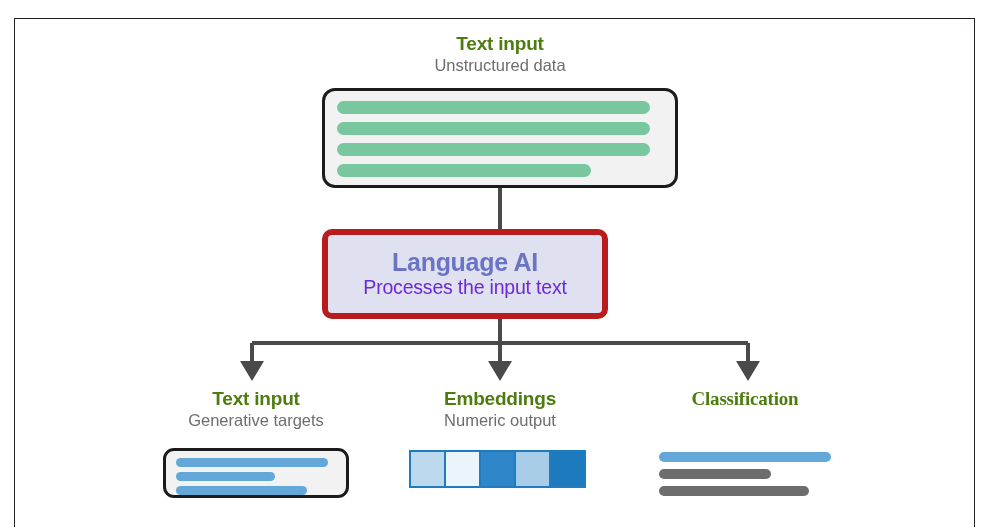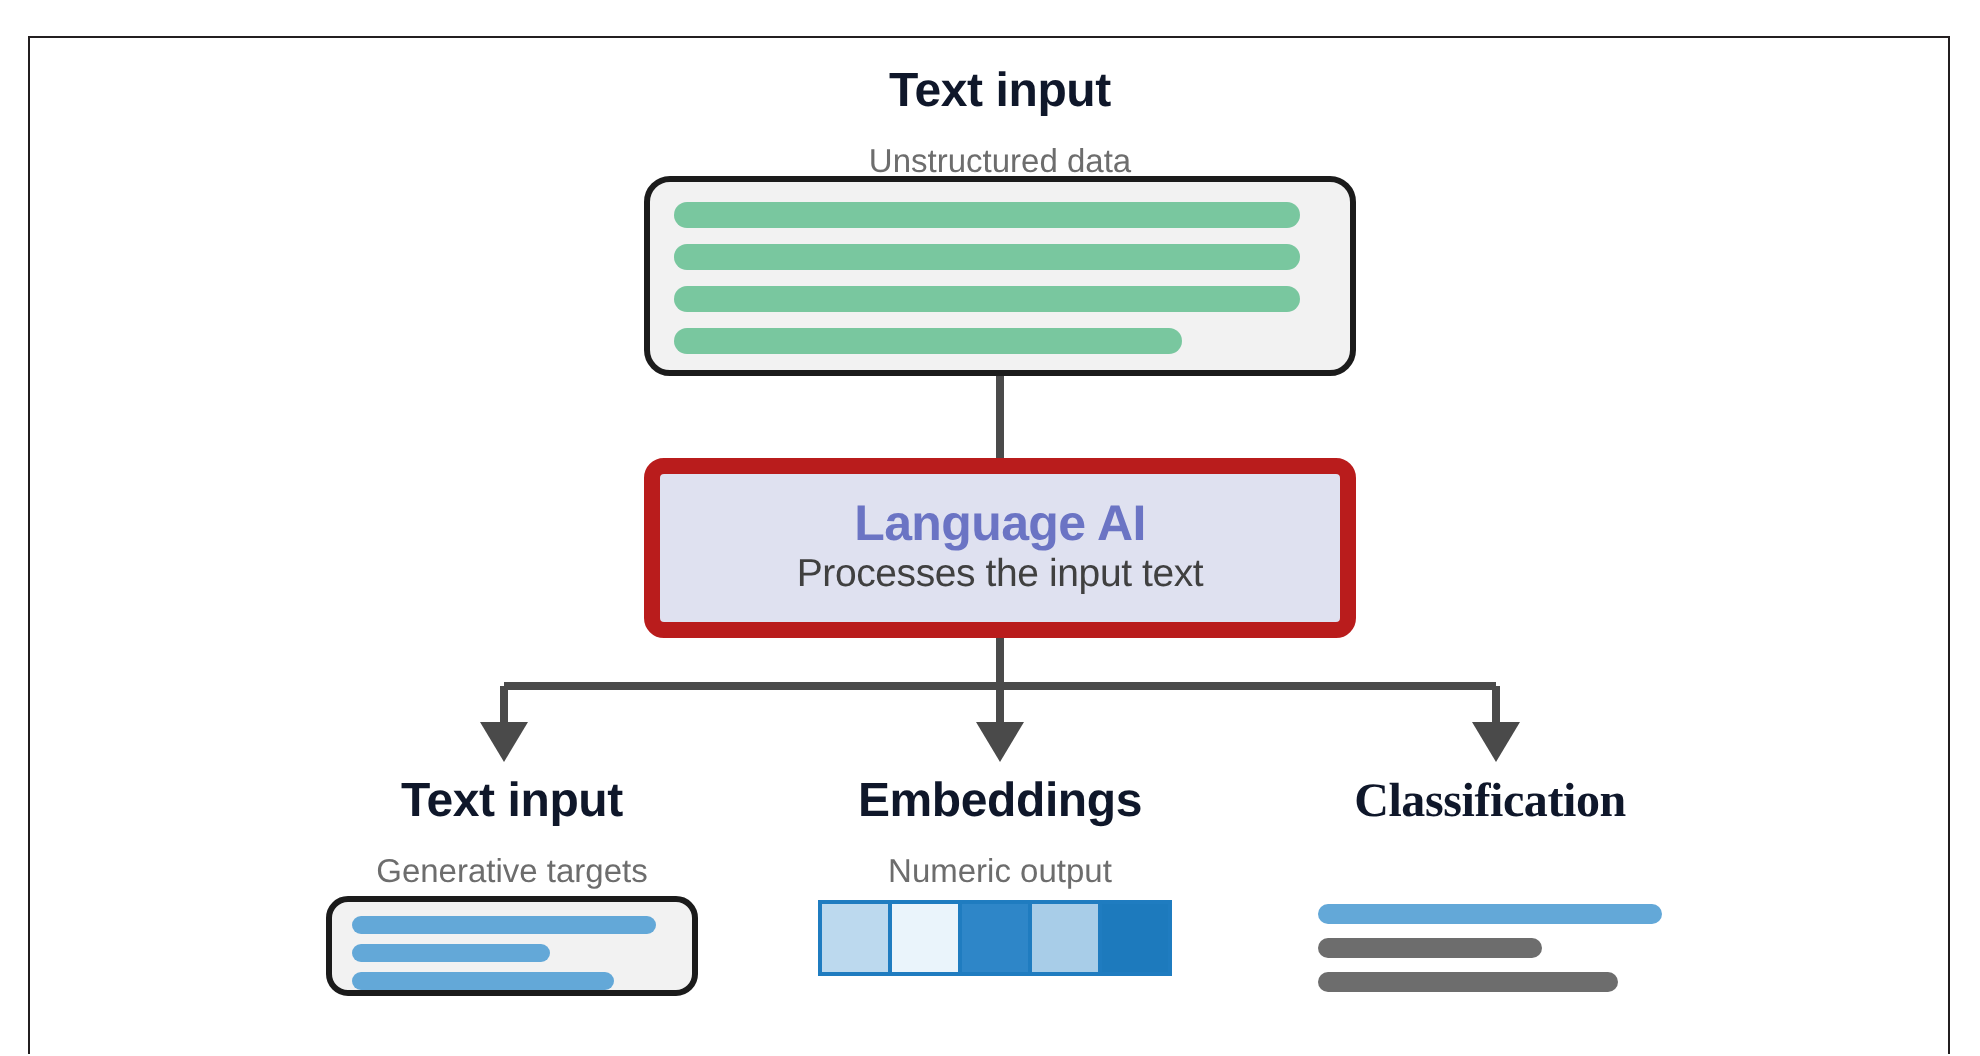--- a/index.html
+++ b/index.html
@@ -29,31 +29,31 @@
     box-sizing: border-box;
     background: #ffffff;
   }
 
   .label-block {
     position: absolute;
     text-align: center;
     line-height: 1.12;
   }
   .label-title {
-    font-size: 24px;
+    font-size: 19px;
     font-weight: bold;
-    color: #0f172a;
+    color: #4d7c0f;
     letter-spacing: -0.2px;
     white-space: nowrap;
   }
   .label-sub {
     font-size: 16.5px;
     color: #6d6d6d;
     white-space: nowrap;
-    margin-top: 12px;
+    margin-top: 2px;
   }
 
   
   #input-box {
     position: absolute;
     left: 322px;
     top: 88px;
     width: 356px;
     height: 100px;
     background: #f2f2f2;
@@ -67,41 +67,41 @@
     background: #79c79f;
     border-radius: 7px;
     margin-bottom: 8px;
   }
 
   
   #lang-box {
     position: absolute;
     left: 322px;
     top: 229px;
-    width: 356px;
+    width: 286px;
     height: 90px;
     background: #dfe1f0;
-    border: 8px solid #b91c1c;
+    border: 6px solid #b91c1c;
     border-radius: 10px;
     box-sizing: border-box;
     display: flex;
     flex-direction: column;
     align-items: center;
     justify-content: center;
   }
   #lang-title {
     font-size: 25px;
     font-weight: bold;
     color: #6b74c4;
     letter-spacing: -0.3px;
     line-height: 1.05;
   }
   #lang-sub {
     font-size: 19.5px;
-    color: #404040;
+    color: #6d28d9;
     letter-spacing: -0.2px;
     margin-top: 1px;
   }
 
   
   #connectors {
     position: absolute;
     left: 0;
     top: 0;
     width: 990px;

